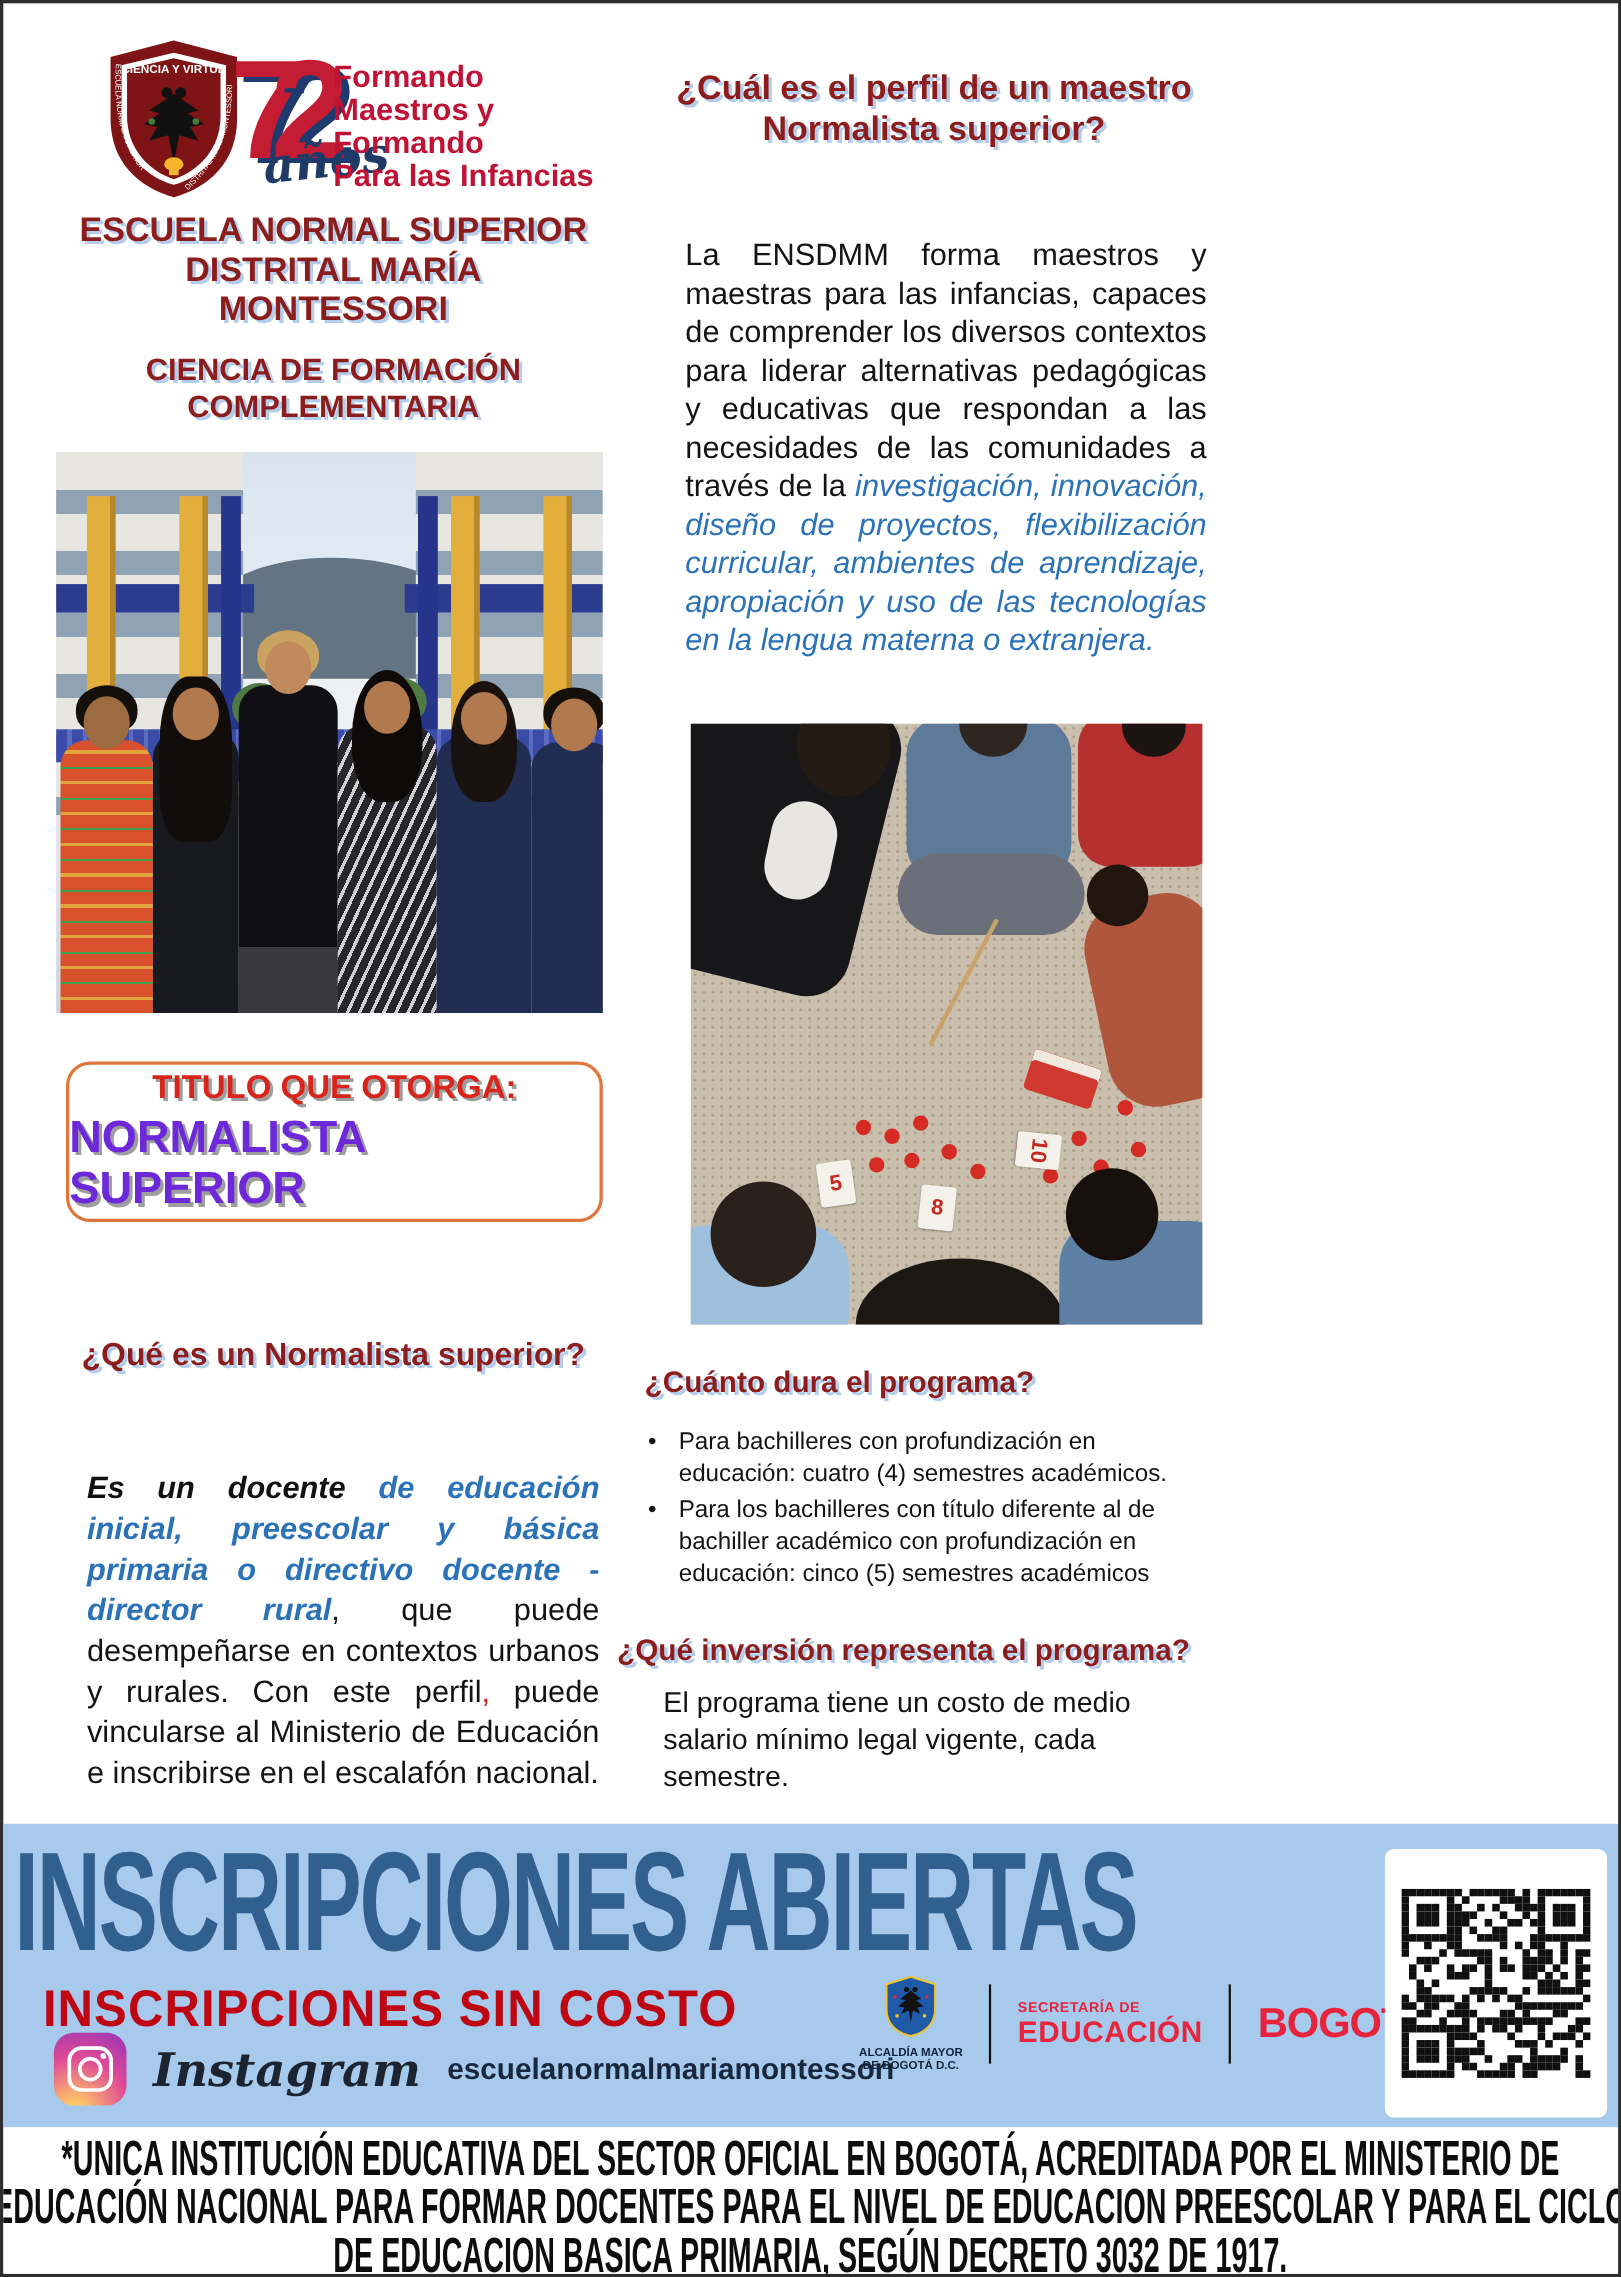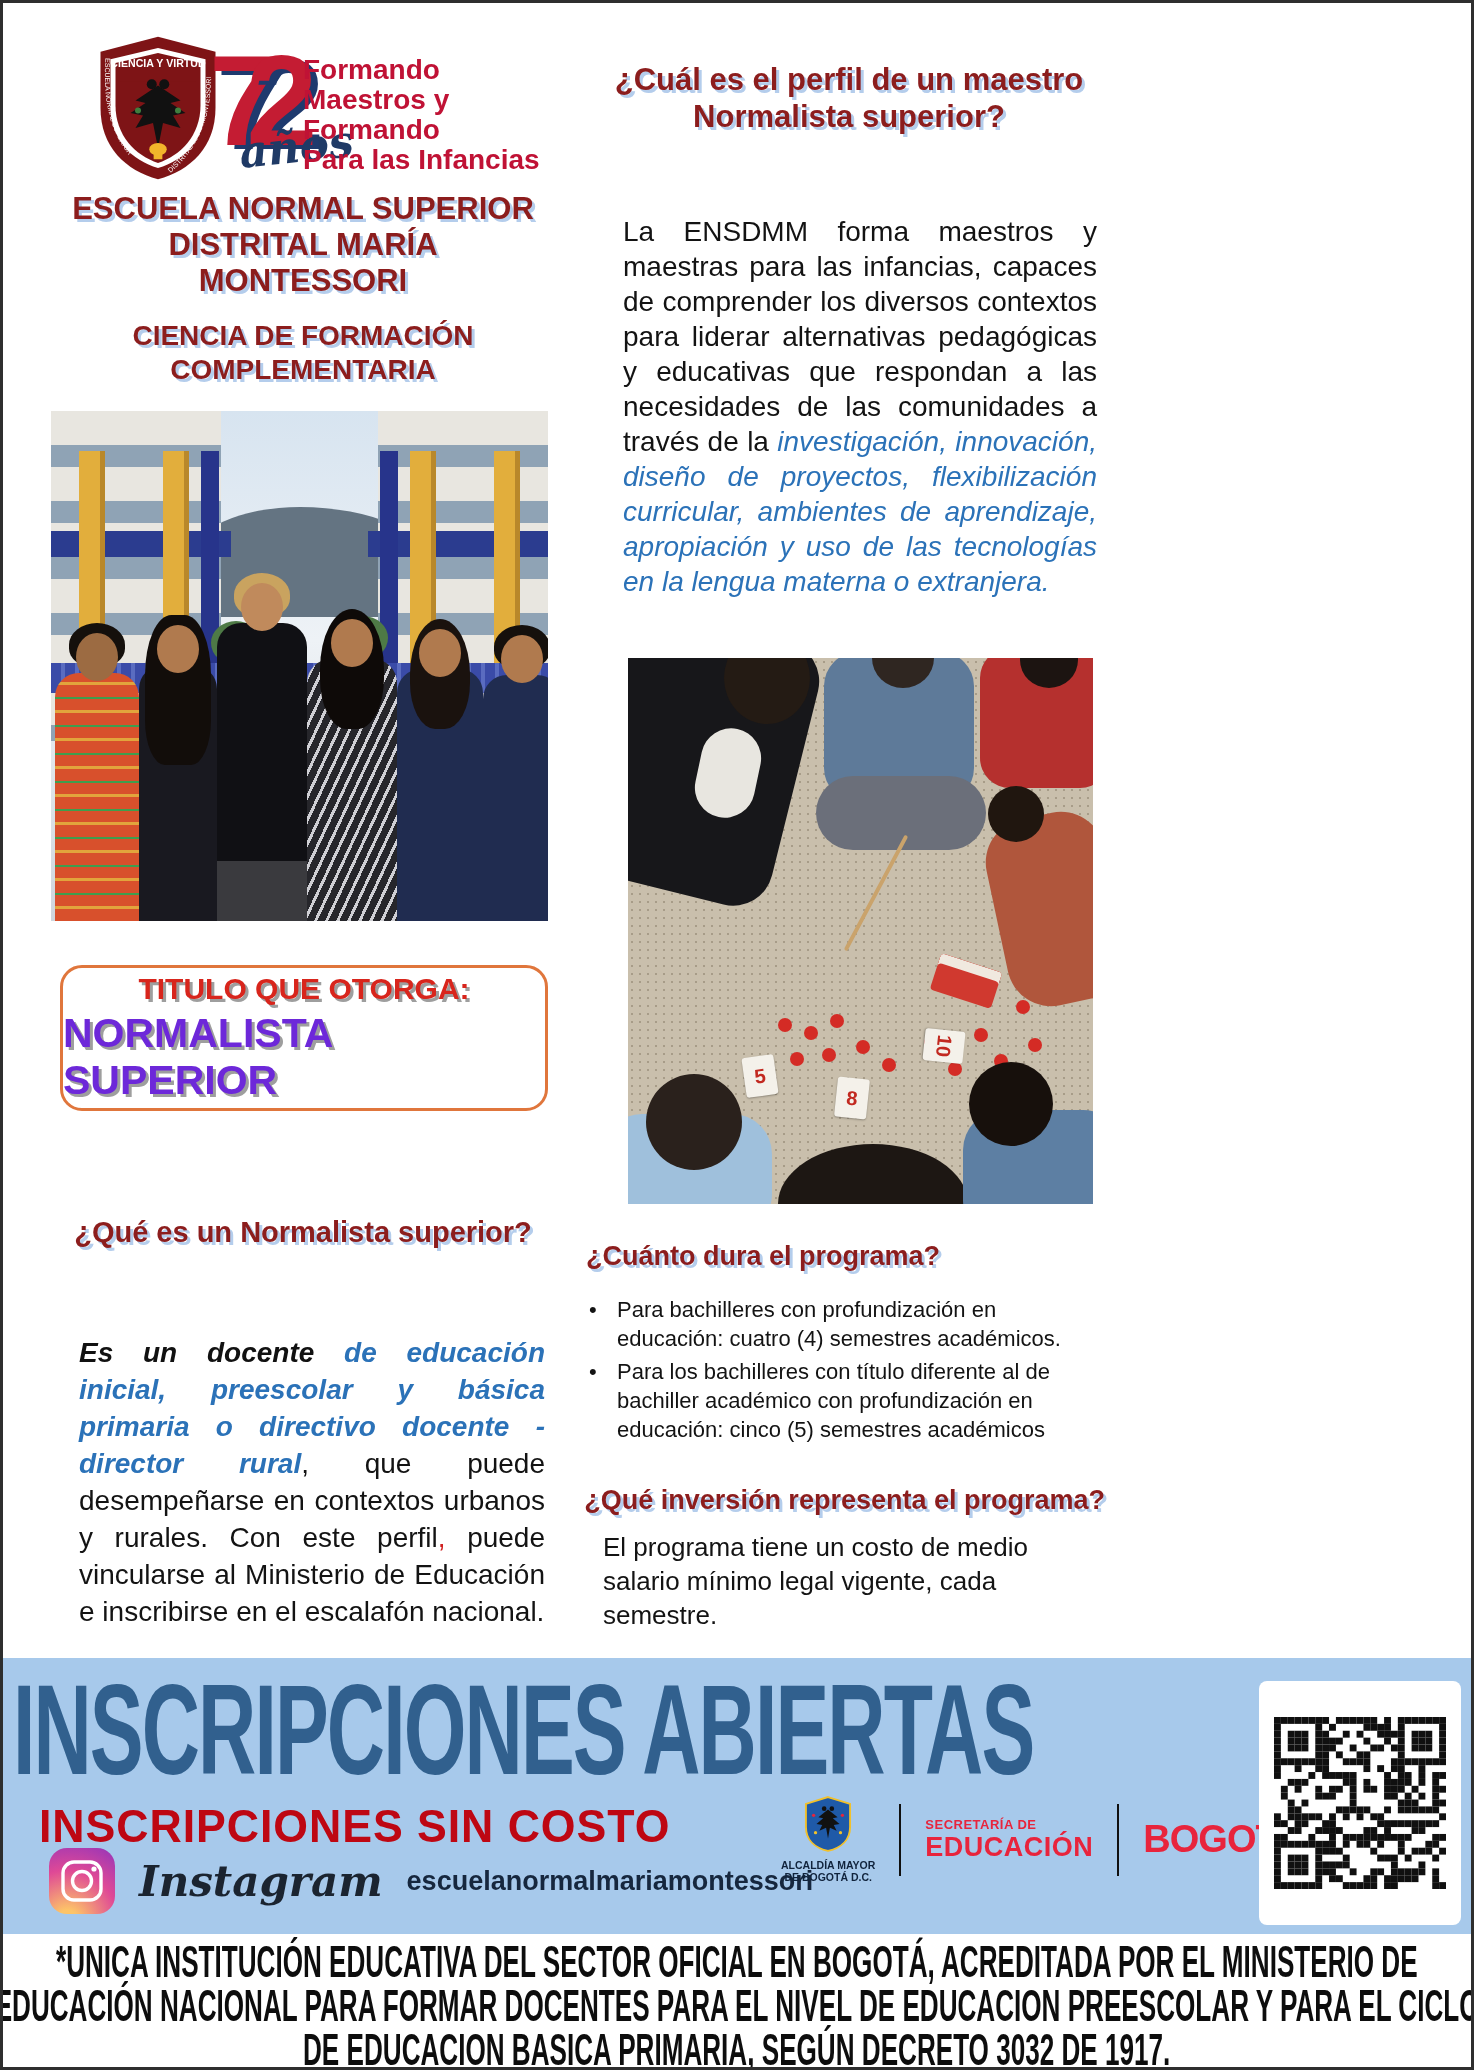--- a/index.html
+++ b/index.html
@@ -23,21 +23,21 @@
   .profile-heading{left:598px;top:58px;width:496px;font-size:31px;line-height:37px;}
 
   
   .profile-par{left:620px;top:183px;width:474px;font-size:28px;line-height:35px;
     color:#131313;text-align:justify;}
   .blue-italic{color:#2B72B8;font-style:italic;}
   .duration-heading{left:583px;top:1238px;width:520px;font-size:27px;}
   .bullets{left:580px;top:1292px;width:522px;font-size:22px;line-height:29px;color:#131313;}
   .bullet-item{position:relative;padding-left:34px;margin-bottom:4px;}
   .bullet-item::before{content:"•";position:absolute;left:6px;top:0;}
-  .investment-heading{left:558px;top:1482px;width:544px;font-size:27px;text-align:right;}
+  .investment-heading{left:558px;top:1482px;width:544px;font-size:27px;}
   .investment-text{left:600px;top:1527px;width:480px;font-size:26px;line-height:34px;color:#131313;}
 
   
   .school-name{left:55px;top:188px;width:490px;font-size:31px;line-height:36px;}
   .program-name{left:55px;top:316px;width:490px;font-size:28px;line-height:34px;}
   .degree-box{left:57px;top:962px;width:482px;height:140px;background:#fff;
     border:3px solid #E0763C;border-radius:22px;display:flex;flex-direction:column;
     justify-content:center;align-items:center;}
   .degree-line1{font-size:30px;font-weight:800;color:#D8251C;text-shadow:3px 3px 0 #9e9e9e;}
   .degree-line2{font-size:41px;font-weight:800;color:#6d28d9;text-shadow:3px 3px 0 #9e9e9e;margin-top:4px;}

